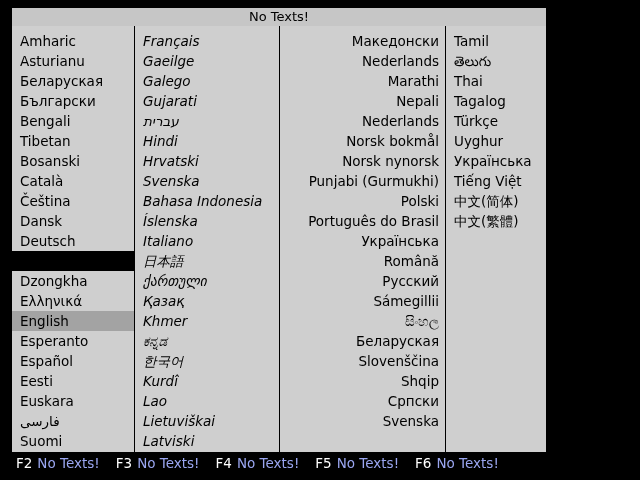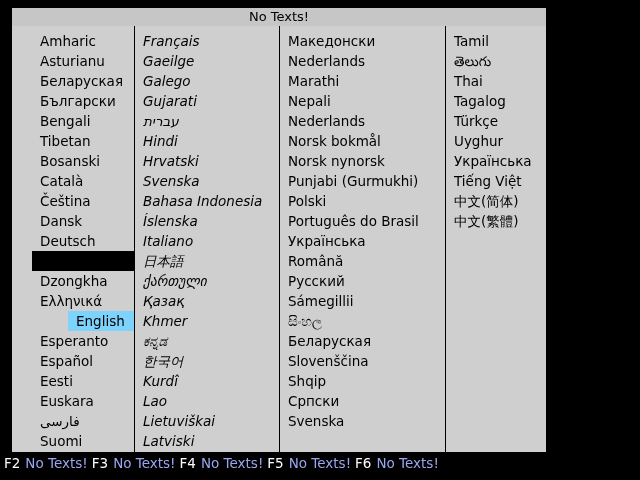--- a/index.html
+++ b/index.html
@@ -57,48 +57,47 @@
     line-height: 20px;
     height: 20px;
     color: #000000;
     padding-left: 8px;
     padding-right: 6px;
     white-space: nowrap;
     overflow: hidden;
     font-family: "DejaVu Sans", sans-serif;
   }
   .item.selected {
-    background: #7dd3fc;
+    background: #a3a3a3;
     color: #000000;
-    margin-left: 36px;
   }
   .item.blanked {
     background: #000000;
     color: #000000;
   }
-  .col1 { width: 122px; padding-left: 20px; }
+  .col1 { width: 122px; }
   .col2 { width: 144px; font-style: italic; }
-  .col3 { width: 165px; }
+  .col3 { width: 165px; text-align: right; }
   .col4 { width: 100px; }
 
   .footer {
     position: absolute;
     left: 0px;
     top: 452px;
     width: 640px;
     height: 22px;
     color: #ffffff;
     font-size: 13.5px;
     line-height: 22px;
     font-family: "DejaVu Sans", sans-serif;
     white-space: nowrap;
   }
   .fkey {
     color: #ffffff;
-    padding-left: 4px;
+    padding-left: 16px;
   }
   .flabel {
     color: #9aa6f0;
     padding-left: 5px;
   }
 </style>
 </head>
 <body>
 
 <div id="screen">

